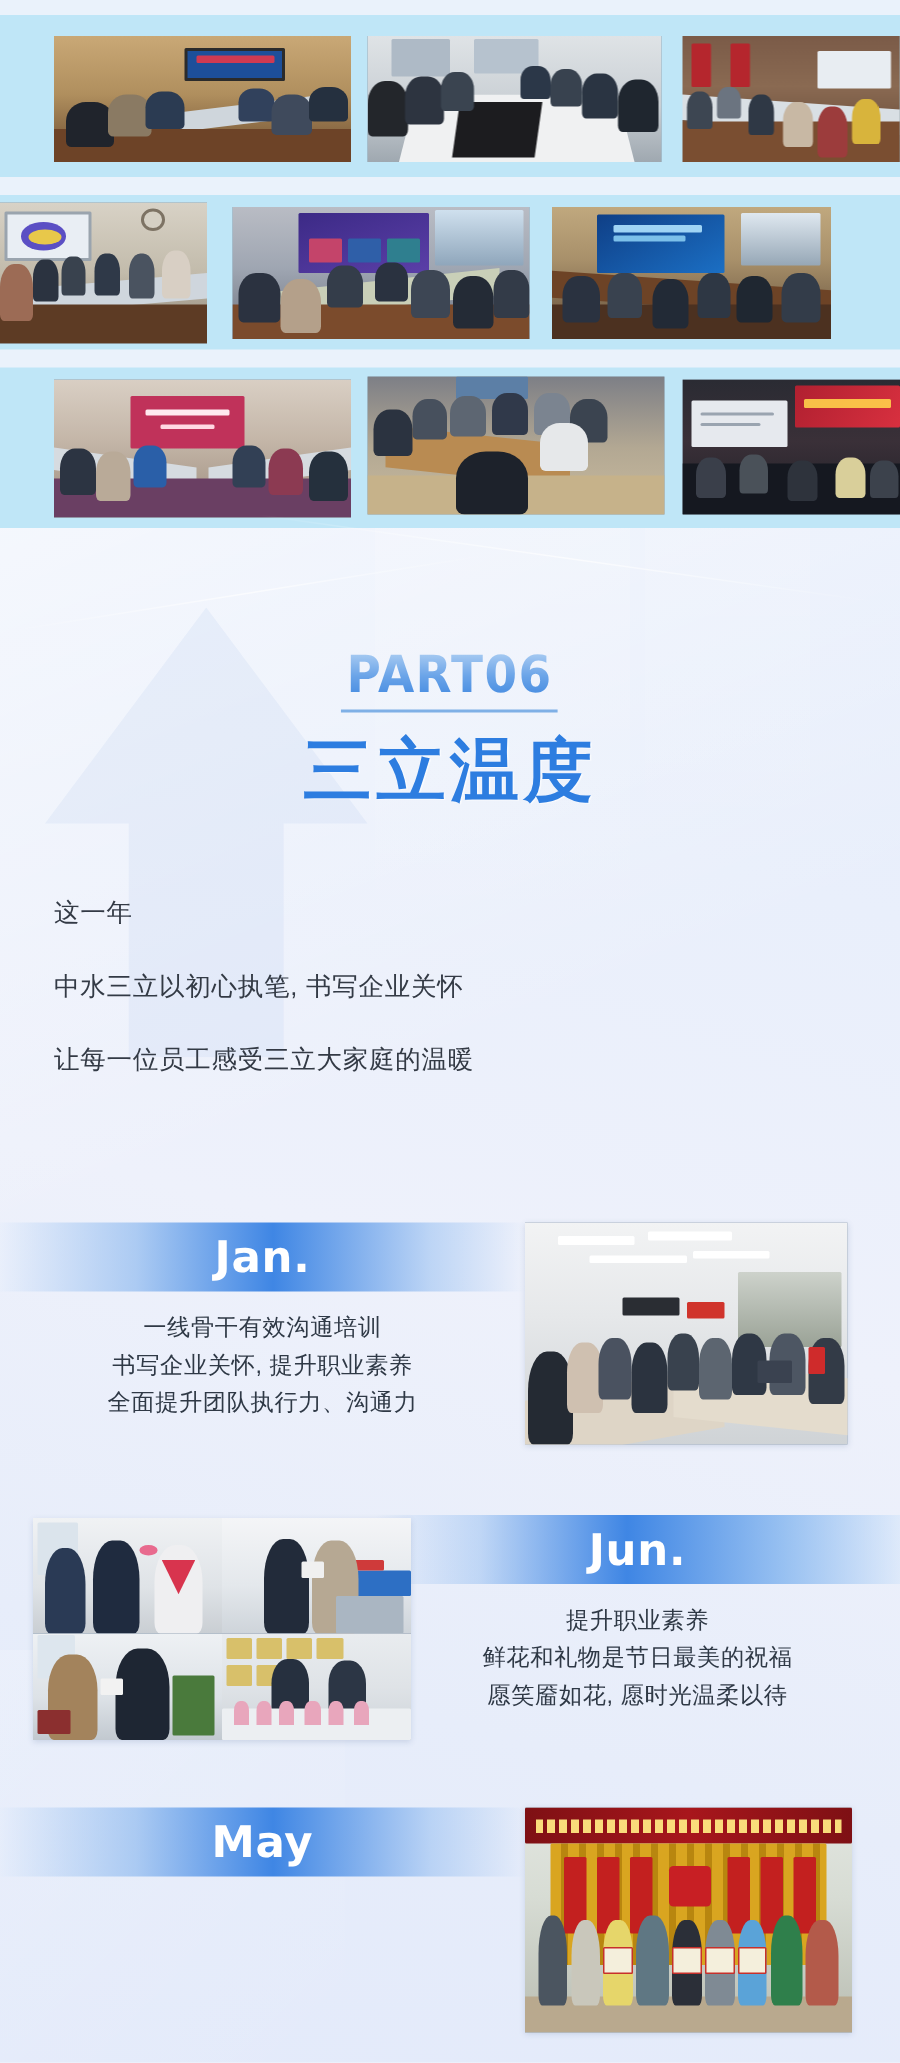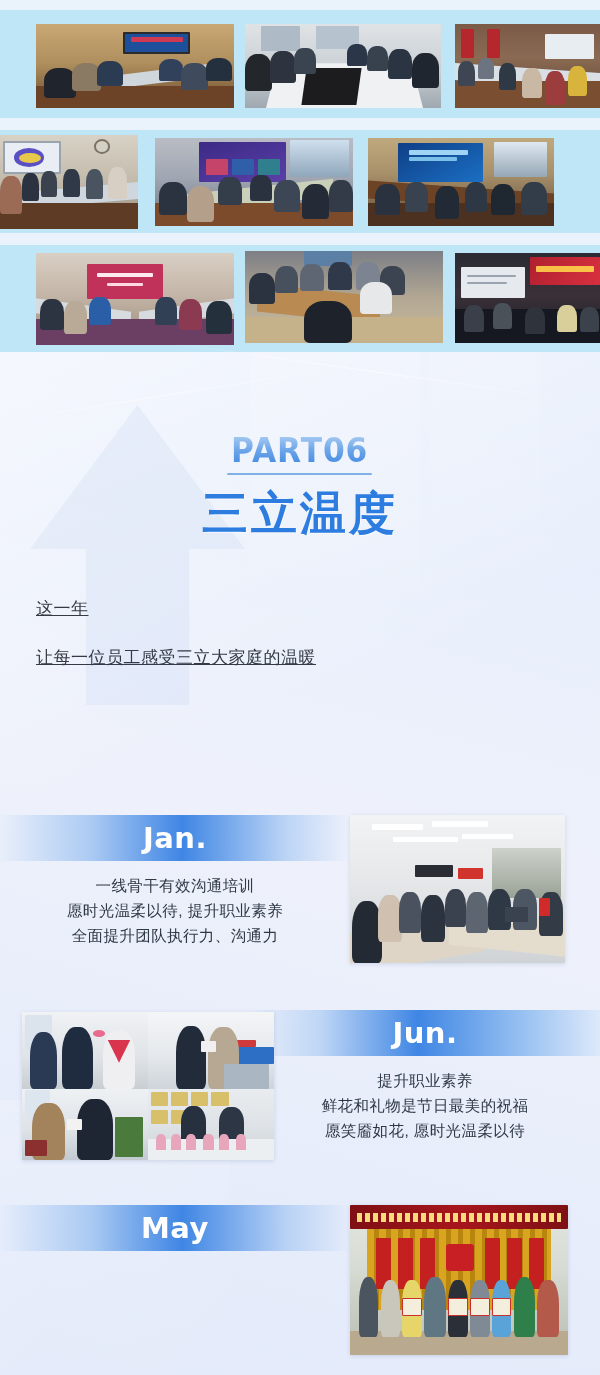--- a/index.html
+++ b/index.html
@@ -76,21 +76,21 @@
   .title-cn {
     margin-top:8px;
     font-size:46px; font-weight:bold; letter-spacing:3px;
     color:#2d7de0;
     font-family:"DejaVu Sans",sans-serif;
     text-shadow:1px 1px 0 rgba(255,255,255,.6);
   }
 
   
   .intro { position:absolute; left:36px; top:600px; width:520px; }
-  .intro p { font-size:17px; color:#333a45; line-height:1; margin-bottom:32px; letter-spacing:.5px;text-decoration:underline; }
+  .intro p { font-size:17px; color:#333a45; line-height:1; margin-bottom:32px; letter-spacing:.5px; }
 
   
   .sec { position:absolute; width:600px; }
   .sec-jan { top:815px; height:160px; }
   .sec-mar { top:1010px; height:160px; }
   .sec-may { top:1205px; height:160px; }
 
   .ribbon { position:absolute; height:46px; }
   .ribbon-l {           
     left:0; width:350px;
@@ -299,29 +299,30 @@
   <div class="panel-glow" style="left:430px;top:352px;width:110px;height:240px;opacity:.22"></div>
   <div class="panel-glow" style="left:0;top:1100px;width:230px;height:275px;opacity:.30;background:linear-gradient(135deg,rgba(255,255,255,.55),rgba(255,255,255,0))"></div>
 
   <div class="title-wrap">
     <div class="part-no">PART06</div>
     <div class="title-cn">三立温度</div>
   </div>
 
   <div class="intro">
     <p>这一年</p>
+    <p>中水三立以初心执笔, 书写企业关怀</p>
     <p>让每一位员工感受三立大家庭的温暖</p>
   </div>
 
   <div class="sec sec-jan">
     <div class="ribbon ribbon-l"></div>
     <div class="month-label ml-jan">Jan.</div>
     <div class="desc desc-jan">
       <div>一线骨干有效沟通培训</div>
-      <div>愿时光温柔以待, 提升职业素养</div>
+      <div>书写企业关怀, 提升职业素养</div>
       <div>全面提升团队执行力、沟通力</div>
     </div>
     <div class="sec-photo p-jan">
       <div class="scene">
         <div class="sky" style="background:linear-gradient(180deg,#f2f3f4 0%,#e6e8ea 42%,#cfd3d6 100%)"></div>
         <div class="scr" style="left:10%;top:6%;width:24%;height:4%;background:#ffffff"></div>
         <div class="scr" style="left:38%;top:4%;width:26%;height:4%;background:#ffffff"></div>
         <div class="scr" style="left:20%;top:15%;width:30%;height:3%;background:#ffffff"></div>
         <div class="scr" style="left:52%;top:13%;width:24%;height:3%;background:#ffffff"></div>
         <div class="scr" style="left:30%;top:34%;width:18%;height:8%;background:#2a2d33"></div>

